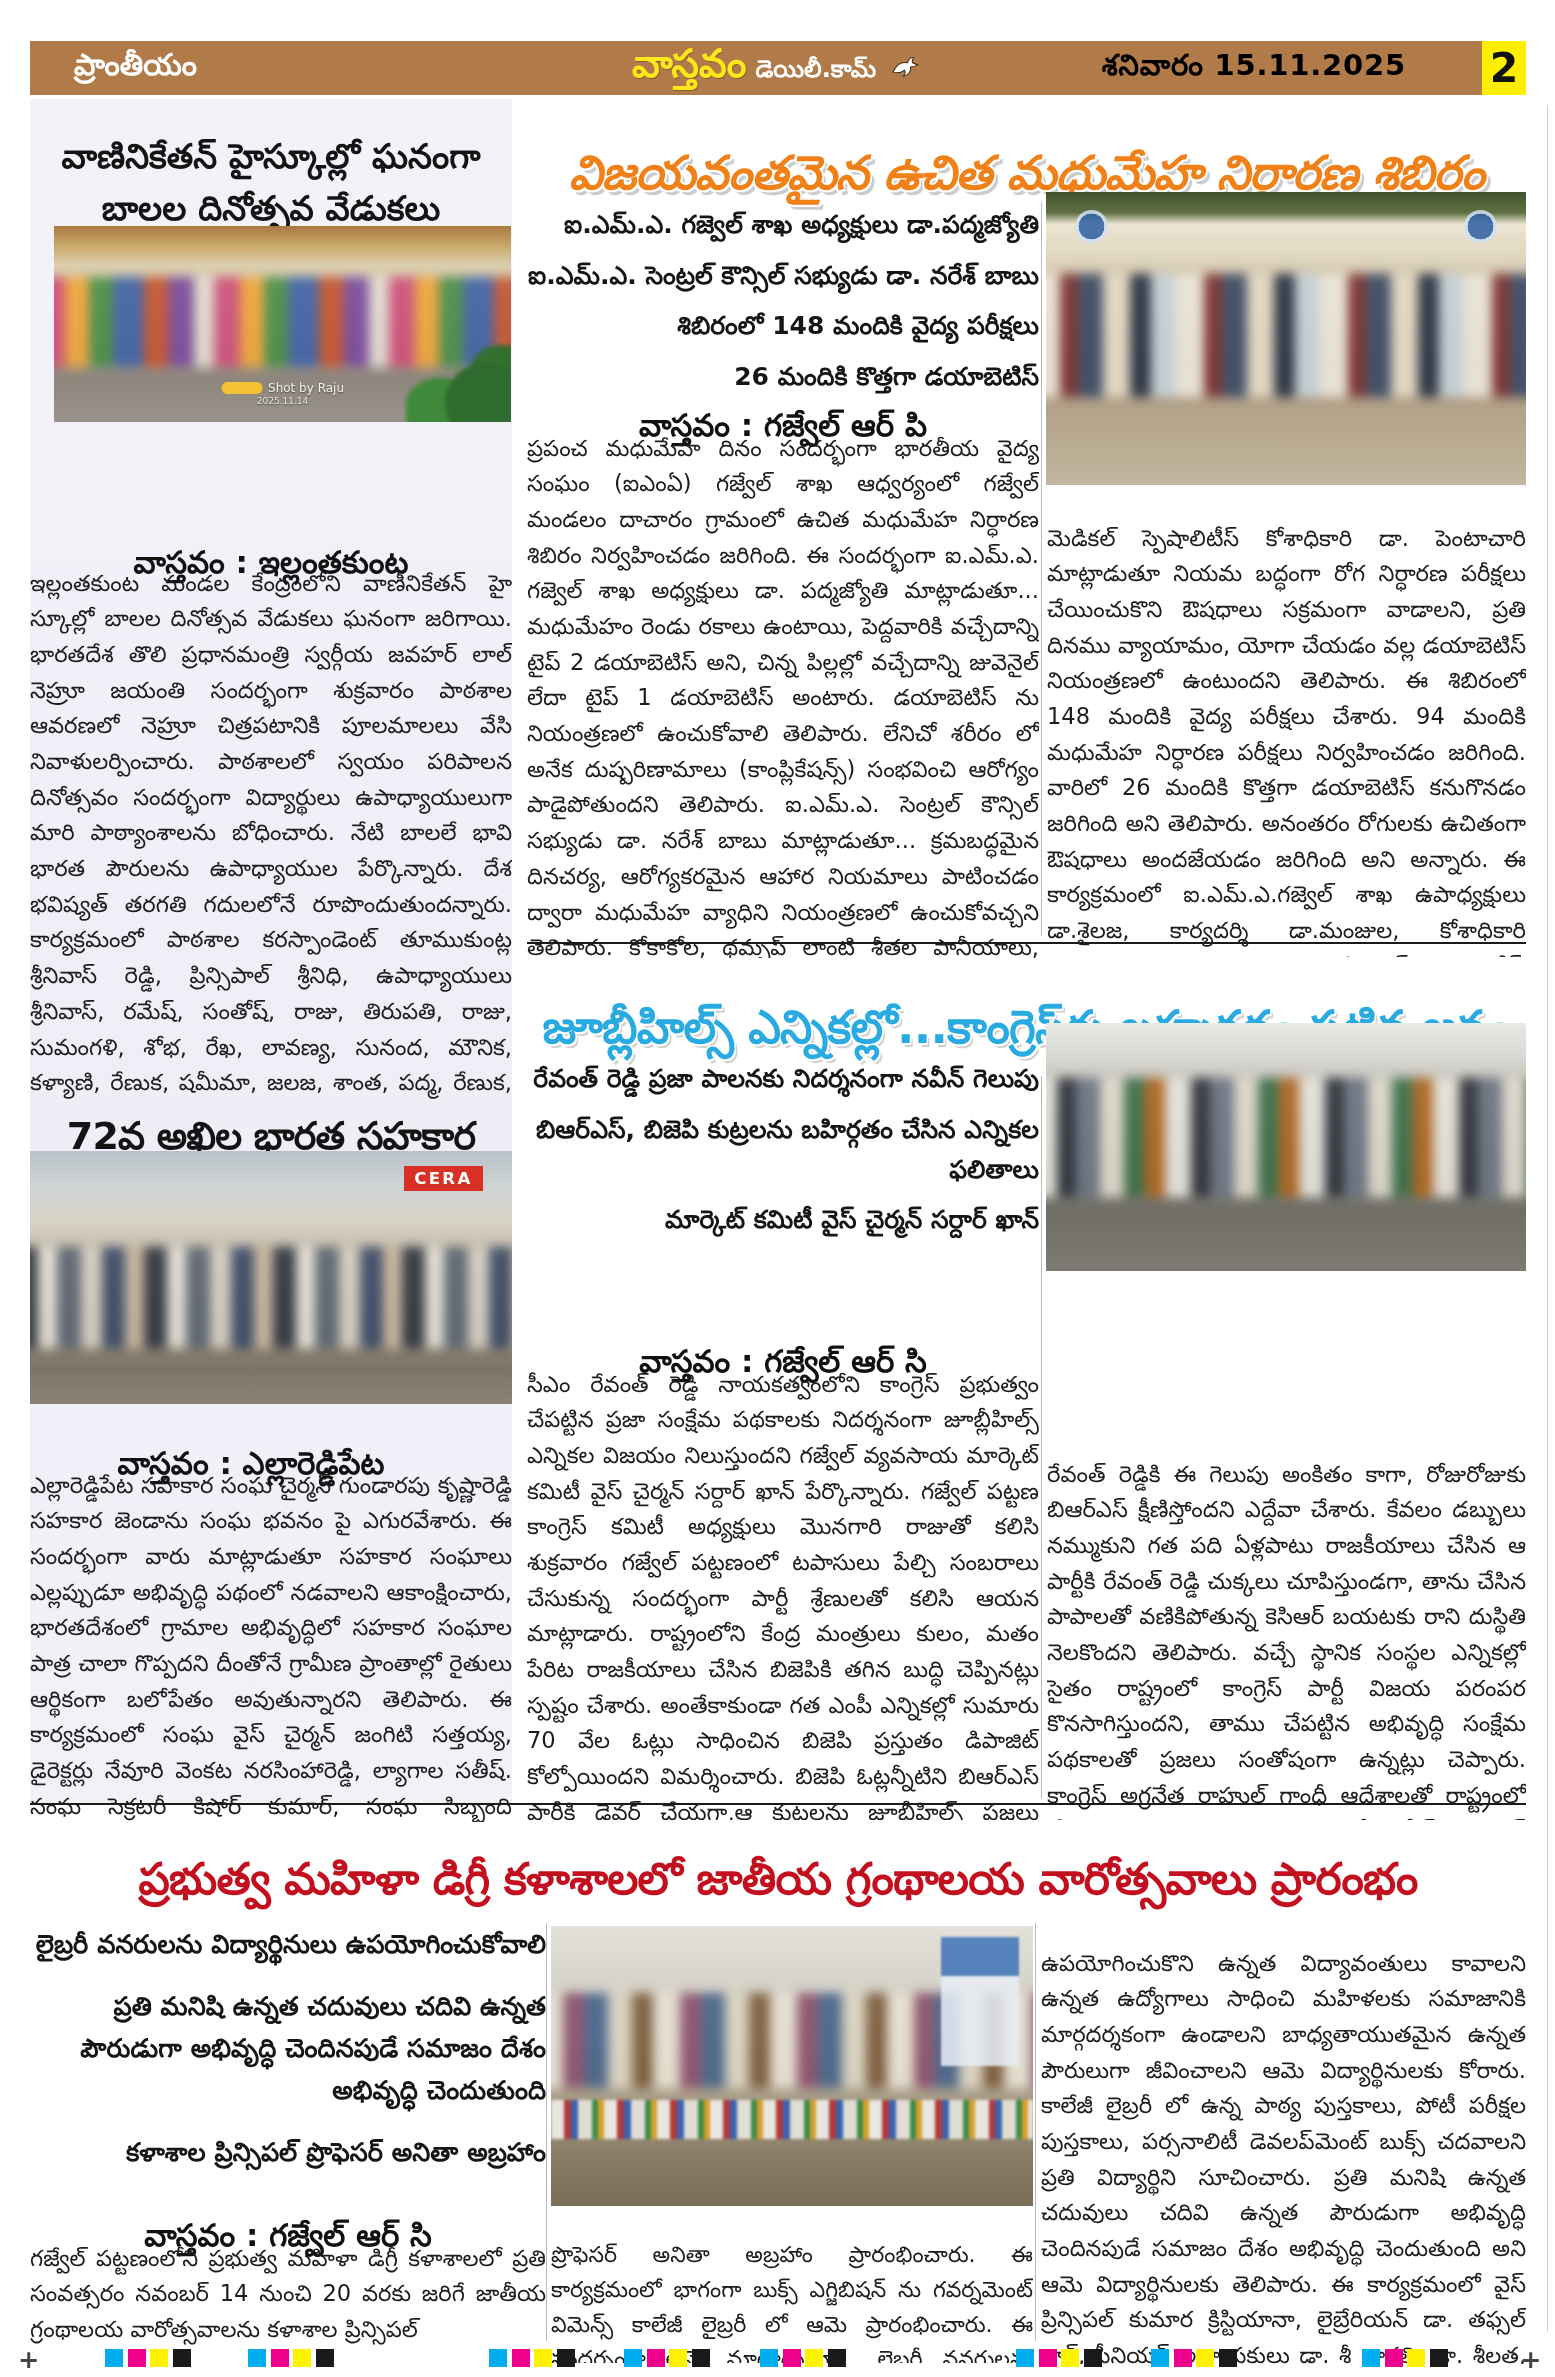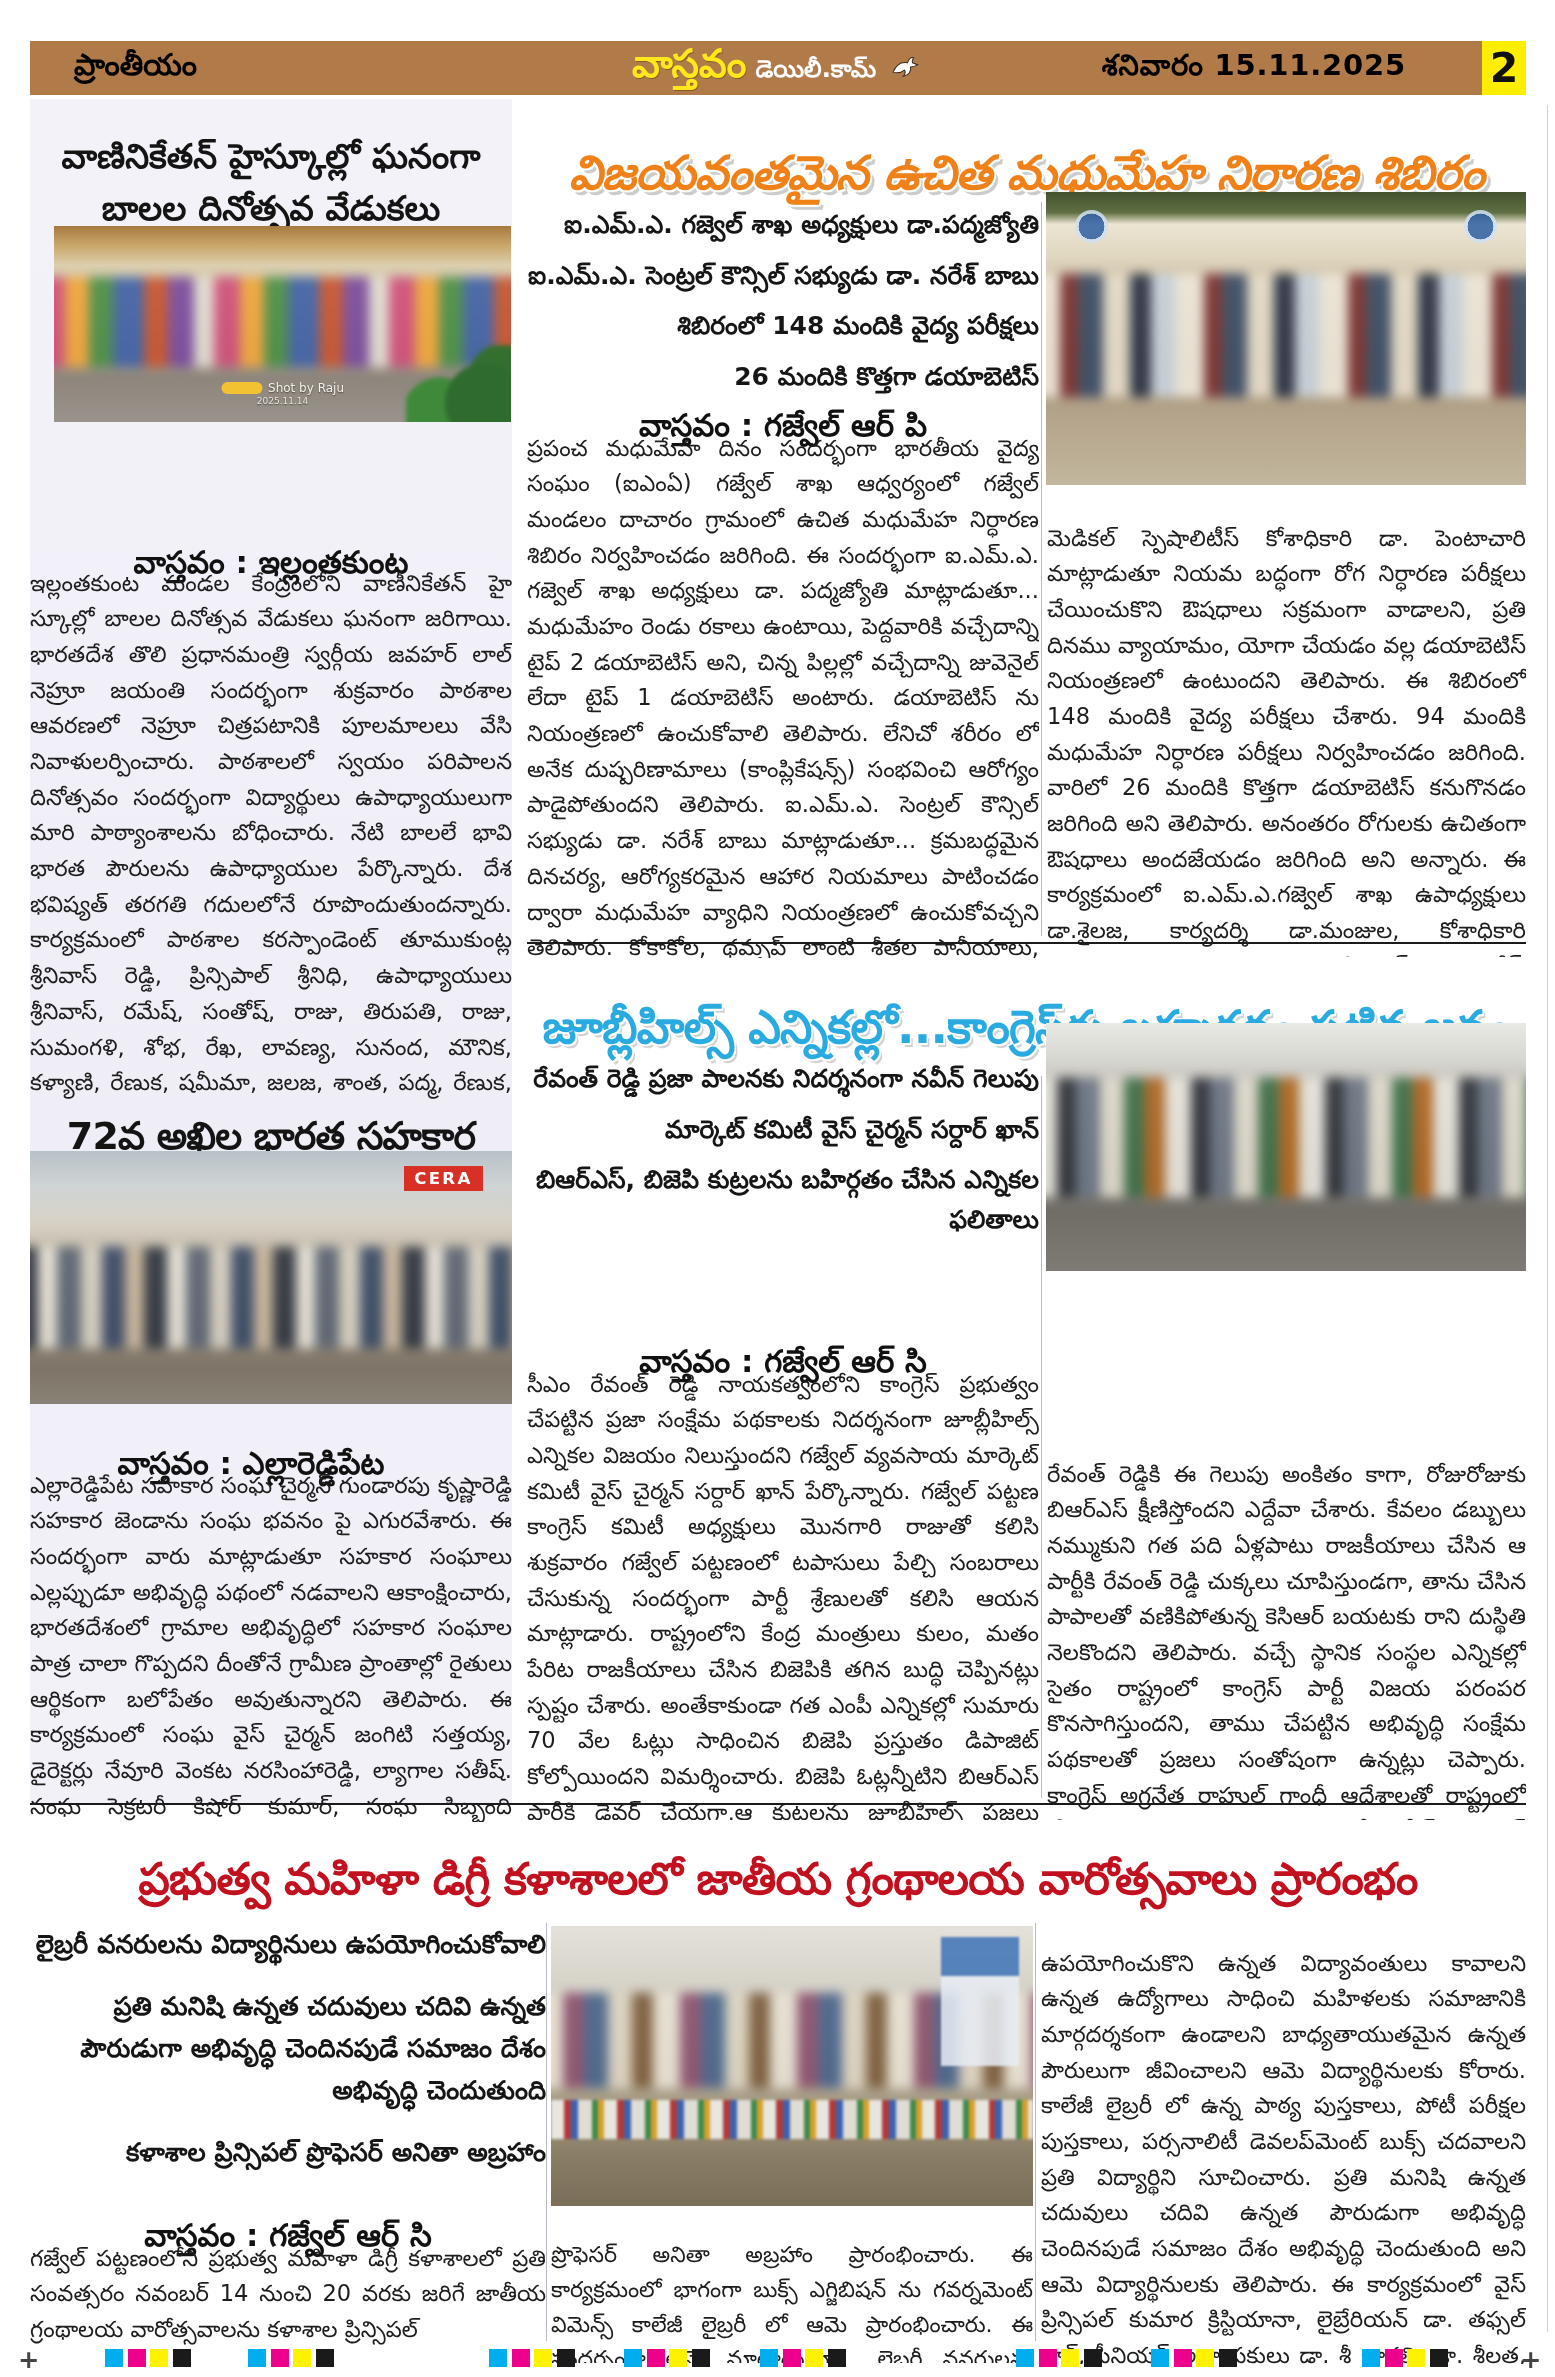--- a/index.html
+++ b/index.html
@@ -4,21 +4,21 @@
 <style>
   html,body{margin:0;padding:0;background:#e9e9e9;}
   #page{position:relative;width:1555px;height:2377px;background:#ffffff;margin:0 auto;
         font-family:"DejaVu Sans","Liberation Sans",sans-serif;color:#1c1c1c;overflow:hidden;}
   .abs{position:absolute;}
 
   
   #topbar{position:absolute;left:30px;top:41px;width:1496px;height:54px;background:#b07a49;
           display:flex;align-items:center;}
   #section-label{position:absolute;left:44px;top:50%;transform:translateY(-50%);
-          color:#000000;font-size:30px;font-weight:bold;}
+          color:#ffffff;font-size:30px;font-weight:bold;}
   #masthead{position:absolute;left:50%;top:50%;transform:translate(-50%,-50%);
           display:flex;align-items:baseline;gap:9px;white-space:nowrap;}
   #brand-main{color:#ffe71c;font-size:39px;font-weight:800;text-shadow:0.8px 1.5px 0 rgba(80,40,0,.4);}
   #brand-suffix{color:#fff;font-size:24px;font-weight:bold;}
   #dove{width:39px;height:33px;align-self:center;}
   #day-date{position:absolute;right:120px;top:50%;transform:translateY(-50%);
           color:#000000;font-size:29px;font-weight:600;letter-spacing:0.8px;}
   #pagebox{position:absolute;right:0;top:0;width:44px;height:54px;background:#ffee00;
           display:flex;align-items:center;justify-content:center;}
   #pagebox span{color:#111;font-size:41px;font-weight:bold;}
@@ -176,22 +176,22 @@
     <div class="logo l1"></div>
     <div class="logo l2"></div>
   </div>
   <p class="abs dateline" id="d3">వాస్తవం : గజ్వేల్ ఆర్ పి</p>
   <p class="abs body-text" id="b3a">ప్రపంచ మధుమేహ దినం సందర్భంగా భారతీయ వైద్య సంఘం (ఐఎంఏ) గజ్వేల్ శాఖ ఆధ్వర్యంలో గజ్వేల్ మండలం దాచారం గ్రామంలో ఉచిత మధుమేహ నిర్ధారణ శిబిరం నిర్వహించడం జరిగింది. ఈ సందర్భంగా ఐ.ఎమ్.ఎ. గజ్వెల్ శాఖ అధ్యక్షులు డా. పద్మజ్యోతి మాట్లాడుతూ... మధుమేహం రెండు రకాలు ఉంటాయి, పెద్దవారికి వచ్చేదాన్ని టైప్ 2 డయాబెటిస్ అని, చిన్న పిల్లల్లో వచ్చేదాన్ని జువెనైల్ లేదా టైప్ 1 డయాబెటిస్ అంటారు. డయాబెటిస్ ను నియంత్రణలో ఉంచుకోవాలి తెలిపారు. లేనిచో శరీరం లో అనేక దుష్పరిణామాలు (కాంప్లికేషన్స్) సంభవించి ఆరోగ్యం పాడైపోతుందని తెలిపారు. ఐ.ఎమ్.ఎ. సెంట్రల్ కౌన్సిల్ సభ్యుడు డా. నరేశ్ బాబు మాట్లాడుతూ... క్రమబద్ధమైన దినచర్య, ఆరోగ్యకరమైన ఆహార నియమాలు పాటించడం ద్వారా మధుమేహ వ్యాధిని నియంత్రణలో ఉంచుకోవచ్చని తెలిపారు. కోకాకోల, థమ్సప్ లాంటి శీతల పానీయాలు, బేకరి, జంక్ ఫుడ్ లాంటి ఆహార పదార్థాలు వాడకూడదని తెలిపారు. ఐ.ఎమ్.ఎ. అకాడమీ ఆఫ్</p>
   <p class="abs body-text" id="b3b">మెడికల్ స్పెషాలిటీస్ కోశాధికారి డా. పెంటాచారి మాట్లాడుతూ నియమ బద్ధంగా రోగ నిర్ధారణ పరీక్షలు చేయించుకొని ఔషధాలు సక్రమంగా వాడాలని, ప్రతి దినము వ్యాయామం, యోగా చేయడం వల్ల డయాబెటిస్ నియంత్రణలో ఉంటుందని తెలిపారు. ఈ శిబిరంలో 148 మందికి వైద్య పరీక్షలు చేశారు. 94 మందికి మధుమేహ నిర్ధారణ పరీక్షలు నిర్వహించడం జరిగింది. వారిలో 26 మందికి కొత్తగా డయాబెటిస్ కనుగొనడం జరిగింది అని తెలిపారు. అనంతరం రోగులకు ఉచితంగా ఔషధాలు అందజేయడం జరిగింది అని అన్నారు. ఈ కార్యక్రమంలో ఐ.ఎమ్.ఎ.గజ్వెల్ శాఖ ఉపాధ్యక్షులు డా.శైలజ, కార్యదర్శి డా.మంజుల, కోశాధికారి డా.స్రవంతి, డా.లింగం, డా.మహిపాల్, డా.సురేశ్, డా.సాయినాథ్ రెడ్డి, డా.శ్రీనీవాస్, డా.అశ్విన్, డా. ప్రవీణ్ తదితరులు పాల్గొన్నారు.</p>
 
   <h1 class="abs headline-blue">జూబ్లీహిల్స్ ఎన్నికల్లో...కాంగ్రెస్‌కు బ్రహ్మరథం పట్టిన జనం</h1>
   <div class="abs subheads" id="subheads-jub">
     <p>రేవంత్ రెడ్డి ప్రజా పాలనకు నిదర్శనంగా నవీన్ గెలుపు</p>
+    <p>బిఆర్ఎస్, బిజెపి కుట్రలను బహిర్గతం చేసిన ఎన్నికల ఫలితాలు</p>
     <p>మార్కెట్ కమిటీ వైస్ చైర్మన్ సర్దార్ ఖాన్</p>
-    <p>బిఆర్ఎస్, బిజెపి కుట్రలను బహిర్గతం చేసిన ఎన్నికల ఫలితాలు</p>
   </div>
   <div class="photo" id="photo4">
     <div class="band"></div>
   </div>
   <p class="abs dateline" id="d4">వాస్తవం : గజ్వేల్ ఆర్ సి</p>
   <p class="abs body-text" id="b4a">సీఎం రేవంత్ రెడ్డి నాయకత్వంలోని కాంగ్రెస్ ప్రభుత్వం చేపట్టిన ప్రజా సంక్షేమ పథకాలకు నిదర్శనంగా జూబ్లీహిల్స్ ఎన్నికల విజయం నిలుస్తుందని గజ్వేల్ వ్యవసాయ మార్కెట్ కమిటీ వైస్ చైర్మన్ సర్దార్ ఖాన్ పేర్కొన్నారు. గజ్వేల్ పట్టణ కాంగ్రెస్ కమిటీ అధ్యక్షులు మొనగారి రాజుతో కలిసి శుక్రవారం గజ్వేల్ పట్టణంలో టపాసులు పేల్చి సంబరాలు చేసుకున్న సందర్భంగా పార్టీ శ్రేణులతో కలిసి ఆయన మాట్లాడారు. రాష్ట్రంలోని కేంద్ర మంత్రులు కులం, మతం పేరిట రాజకీయాలు చేసిన బిజెపికి తగిన బుద్ధి చెప్పినట్లు స్పష్టం చేశారు. అంతేకాకుండా గత ఎంపీ ఎన్నికల్లో సుమారు 70 వేల ఓట్లు సాధించిన బిజెపి ప్రస్తుతం డిపాజిట్ కోల్పోయిందని విమర్శించారు. బిజెపి ఓట్లన్నీటిని బిఆర్ఎస్ పార్టీకి డైవర్ట్ చేయగా,ఆ కుట్రలను జూబ్లీహిల్స్ ప్రజలు గుర్తించి తగిన శాస్తి చేసినట్లు హెచ్చరించారు. ముఖ్యంగా రాష్ట్రంలో ప్రజా పాలన చేస్తున్న సీఎం</p>
   <p class="abs body-text" id="b4b">రేవంత్ రెడ్డికి ఈ గెలుపు అంకితం కాగా, రోజురోజుకు బిఆర్ఎస్ క్షీణిస్తోందని ఎద్దేవా చేశారు. కేవలం డబ్బులు నమ్ముకుని గత పది ఏళ్లపాటు రాజకీయాలు చేసిన ఆ పార్టీకి రేవంత్ రెడ్డి చుక్కలు చూపిస్తుండగా, తాను చేసిన పాపాలతో వణికిపోతున్న కెసిఆర్ బయటకు రాని దుస్థితి నెలకొందని తెలిపారు. వచ్చే స్థానిక సంస్థల ఎన్నికల్లో సైతం రాష్ట్రంలో కాంగ్రెస్ పార్టీ విజయ పరంపర కొనసాగిస్తుందని, తాము చేపట్టిన అభివృద్ధి సంక్షేమ పథకాలతో ప్రజలు సంతోషంగా ఉన్నట్లు చెప్పారు. కాంగ్రెస్ అగ్రనేత రాహుల్ గాంధీ ఆదేశాలతో రాష్ట్రంలో చేపట్టిన పథకాల సద్వినియోగంతో నవీన్ యాదవ్ గెలుపు సాధ్యపడిందని వివరించారు. ఈ కార్యక్రమంలో నక్క రాములు గౌడ్, సుఖేందర్ రెడ్డి, శివారెడ్డి, గాడిపల్లి శీను, జహీర్, శివులు, లక్ష్మారెడ్డి, అజ్గర్, జూపల్లి లక్ష్మణ్, బాలా గౌడ్, అరుణ్, కొడకండ్ల బాలు, అజీమ్ తదితరులు పాల్గొన్నారు</p>
 
   <h1 class="abs headline-red">ప్రభుత్వ మహిళా డిగ్రీ కళాశాలలో జాతీయ గ్రంథాలయ వారోత్సవాలు ప్రారంభం</h1>
   <div class="abs subheads" id="subheads-lib">

